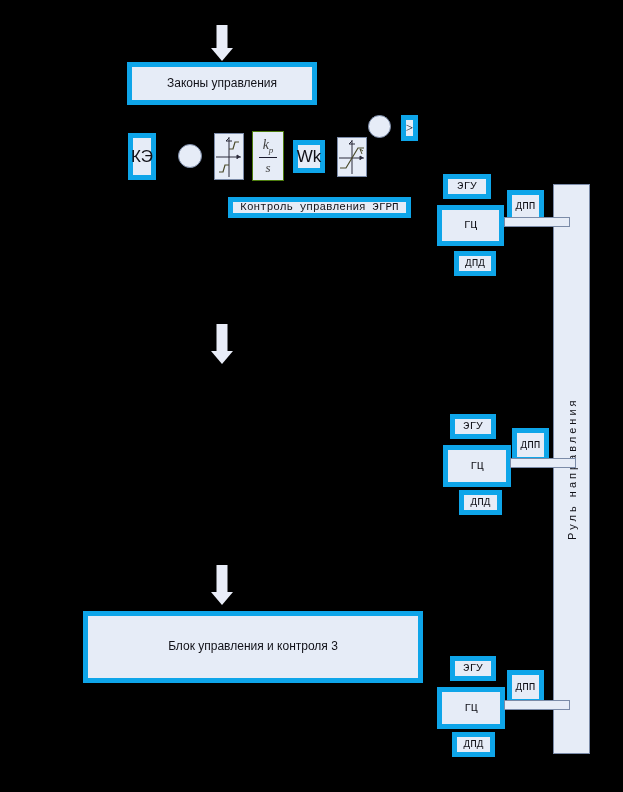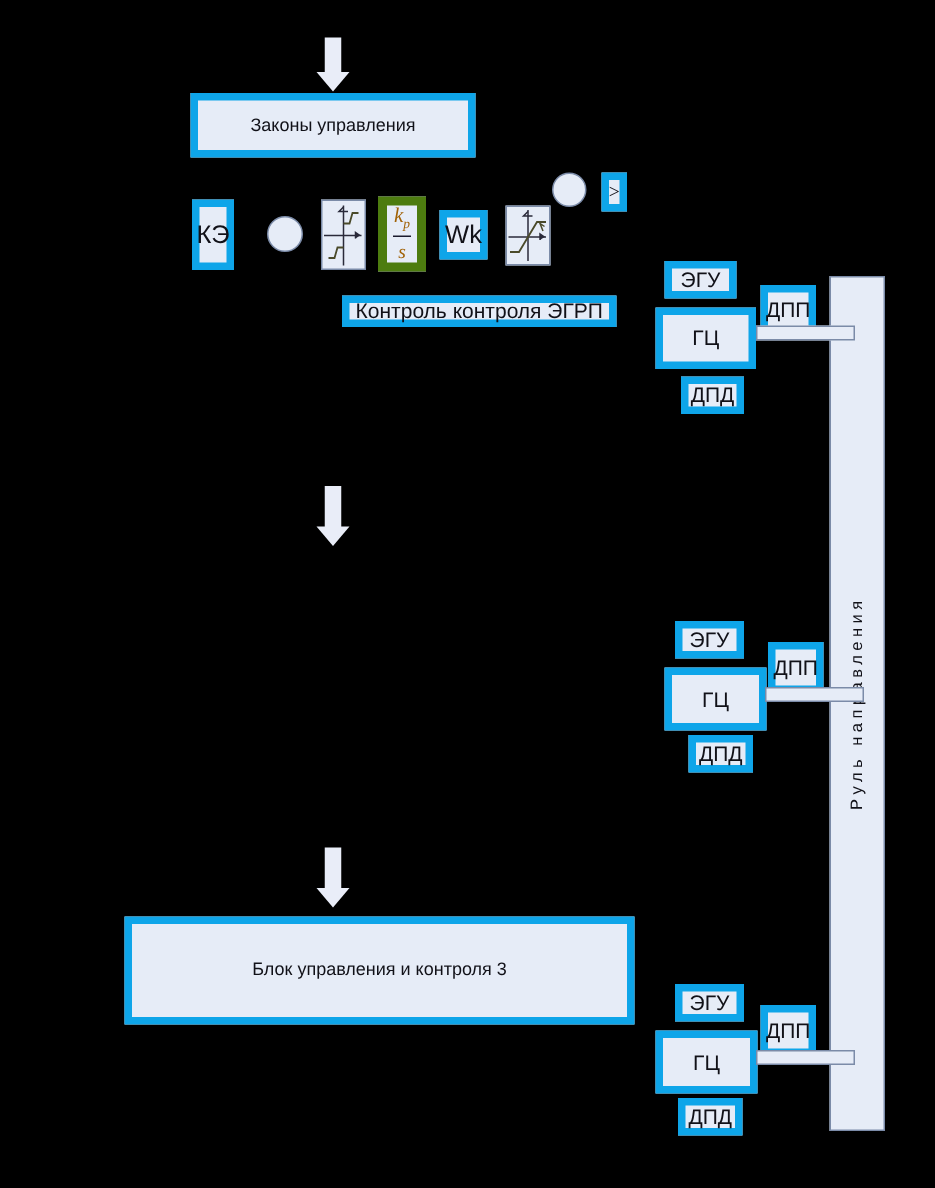--- a/index.html
+++ b/index.html
@@ -25,21 +25,21 @@
     display: flex;
     align-items: center;
     justify-content: center;
     color: #111118;
     font-family: "Liberation Sans", sans-serif;
     text-align: center;
     line-height: 1.15;
   }
   .title-box { font-size: 12px; }
   .small-box { font-size: 17px; }
-  .tiny-box { font-size: 14px; }
+  .tiny-box { font-size: 11px; font-family: Liberation Mono, monospace; }
 
   .circle {
     position: absolute;
     box-sizing: border-box;
     background: #e6ecf7;
     border: 1px solid #7b8ba8;
     border-radius: 50%;
   }
 
   
@@ -101,26 +101,26 @@
     background: #e6ecf7;
     border: 1px solid #7b8ba8;
     overflow: hidden;
   }
   .glyph svg { display: block; }
 
   .frac {
     position: absolute;
     box-sizing: border-box;
     background: #e6ecf7;
-    border: 6px solid #4d7c0f;
+    border: 1px solid #4d7c0f;
     display: flex;
     flex-direction: column;
     align-items: center;
     justify-content: center;
-    color: #a16207;
+    color: #404040;
     font-family: "Liberation Serif", serif;
     font-style: italic;
   }
   .frac .num {
     font-size: 14px;
     line-height: 1;
     padding-bottom: 1px;
   }
   .frac .num sub {
     font-size: 9px;
@@ -195,21 +195,21 @@
     </svg>
   </div>
 
   <div class="circle" style="left:368px; top:115px; width:23px; height:23px;"></div>
 
   <div class="box cmp" style="left:401px; top:115px; width:17px; height:26px;">
     <span>&gt;</span>
   </div>
 
   <div class="box tiny-box" style="left:228px; top:197px; width:183px; height:21px;">
-    <span>Контроль контроля ЭГРП</span>
+    <span>Контроль управления ЭГРП</span>
   </div>
 
   <div class="rudder" style="left:553px; top:184px; width:37px; height:570px;">
     <span class="rudder-label">Руль направления</span>
   </div>
 
   <div class="box tiny-box" style="left:443px; top:174px; width:48px; height:25px;">
     <span>ЭГУ</span>
   </div>
   <div class="box tiny-box" style="left:437px; top:205px; width:67px; height:41px;">

